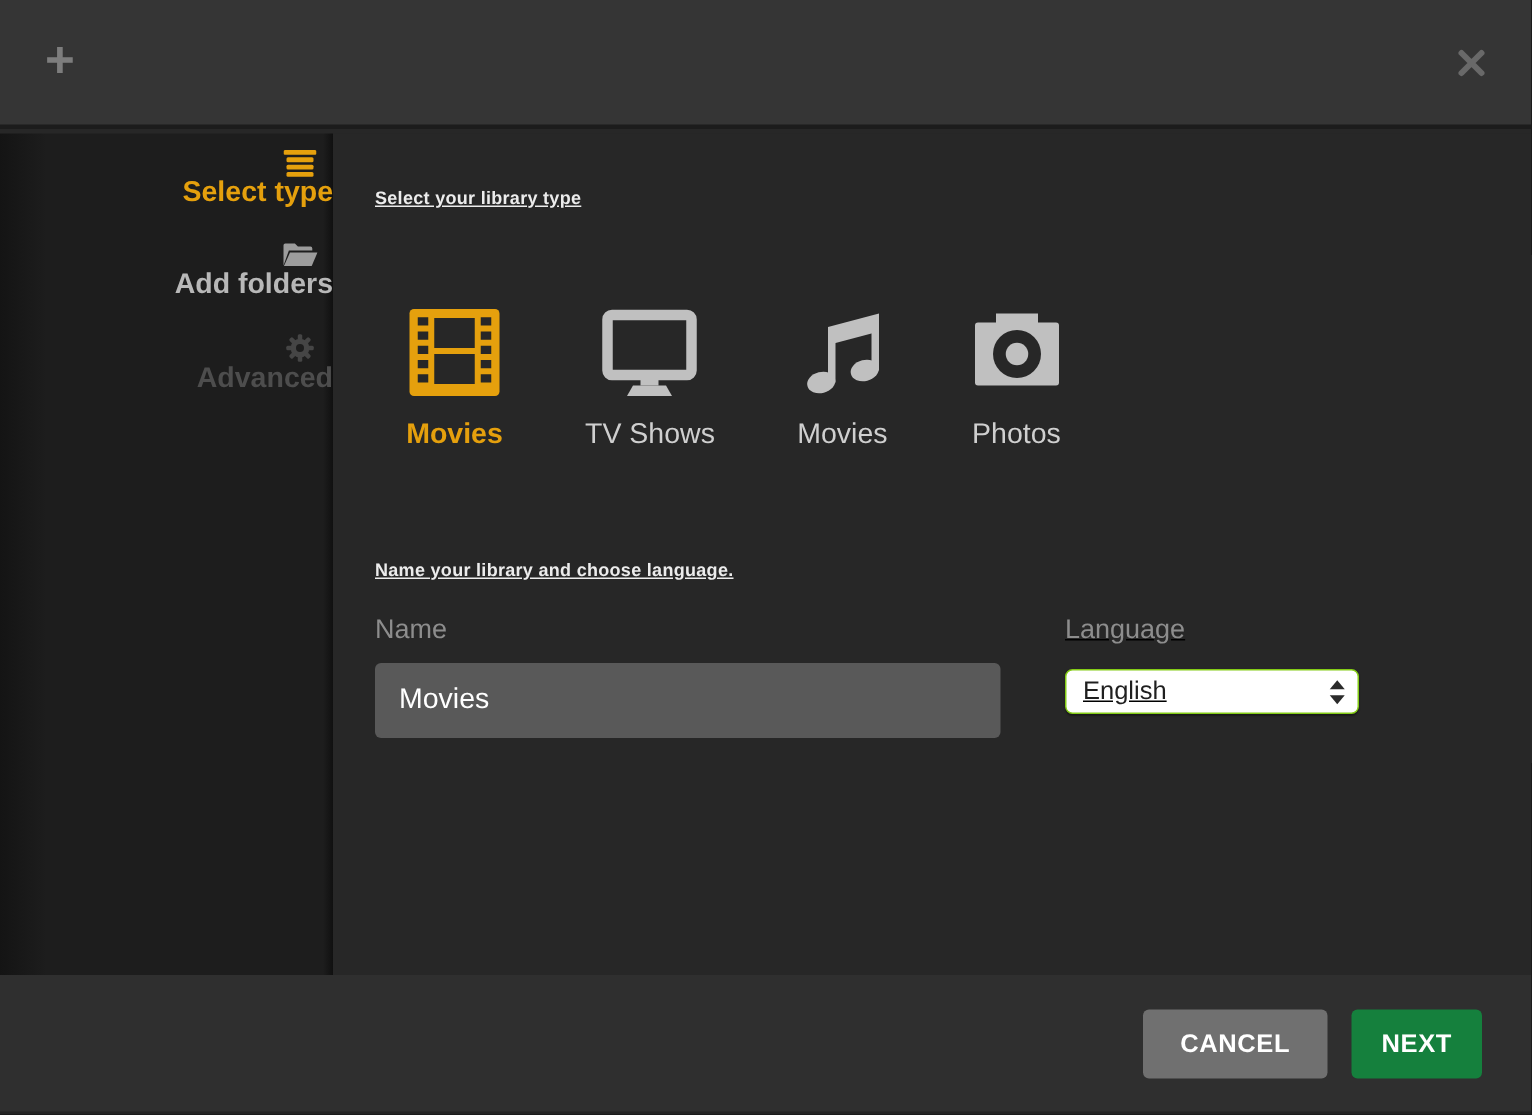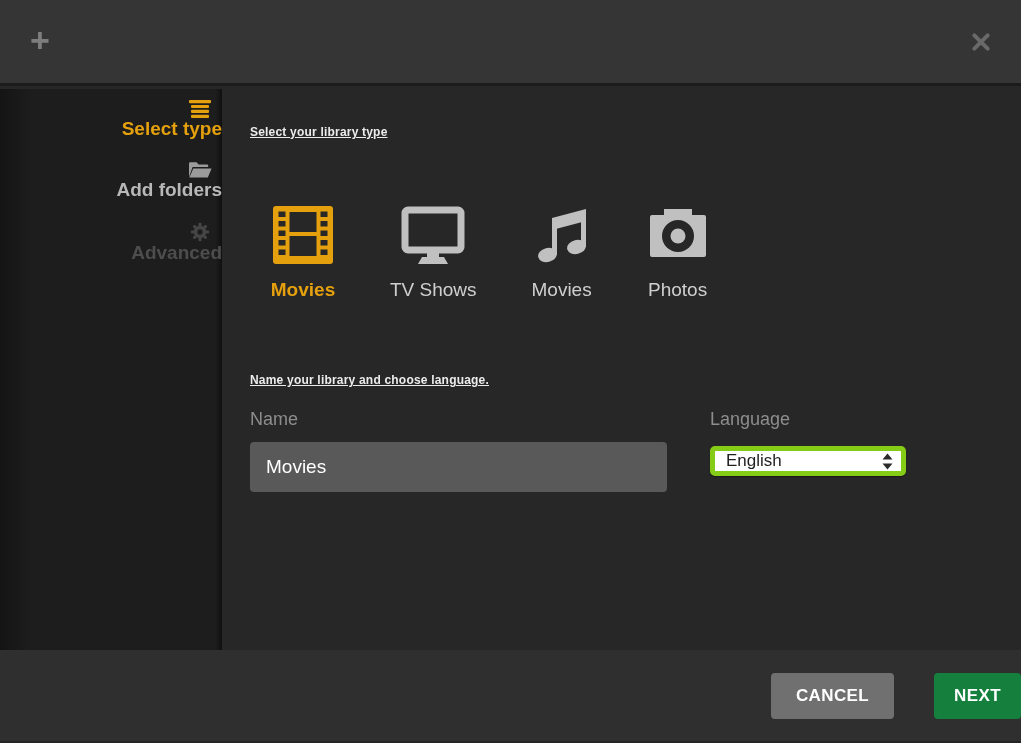--- a/index.html
+++ b/index.html
@@ -74,37 +74,37 @@
 
   .fields-row { display:flex; margin-top:22px; }
   .field-label { color:#8d8d8d; font-size:18px; }
   .name-col { width:417px; }
   .name-input {
     margin-top:12px; width:417px; height:50px;
     background:#595959; border:none; border-radius:4px;
     color:#ffffff; font-size:19px; font-family:"Liberation Sans",sans-serif;
     padding:0 16px; outline:none; display:block;
   }
-  .lang-col { margin-left:43px; }
+  .lang-col { margin-left:43px;text-decoration:underline; }
   .lang-select {
     margin-top:16px; width:196px; height:30px;
-    background:#ffffff; border:5px solid #84cc16; border-radius:5px;
+    background:#ffffff; border:1px solid #84cc16; border-radius:5px;
     display:flex; align-items:center; padding:0 8px 0 11px;
     cursor:pointer;
     box-shadow:0 1px 1px rgba(0,0,0,0.35);
   }
   .lang-select .sel-text { color:#1f1f1f; font-size:17px; flex:1; }
 
   
   .ftr {
     position:absolute; left:0; right:0; bottom:0; height:93px;
     background:#2f2f2f;
     display:flex; align-items:center; justify-content:flex-end;
+    padding-right:33px;
     border-bottom:2px solid #242424;
-    gap:24px;
   }
   .btn {
     height:46px; border:none; border-radius:4px; cursor:pointer;
     color:#ffffff; font-size:17px; font-weight:700; letter-spacing:0.4px;
     font-family:"Liberation Sans",sans-serif;
   }
   .btn.cancel { width:123px; background:#707070; margin-right:16px; }
   .btn.next   { width:87px;  background:#15803d; }
 </style>
 </head>

